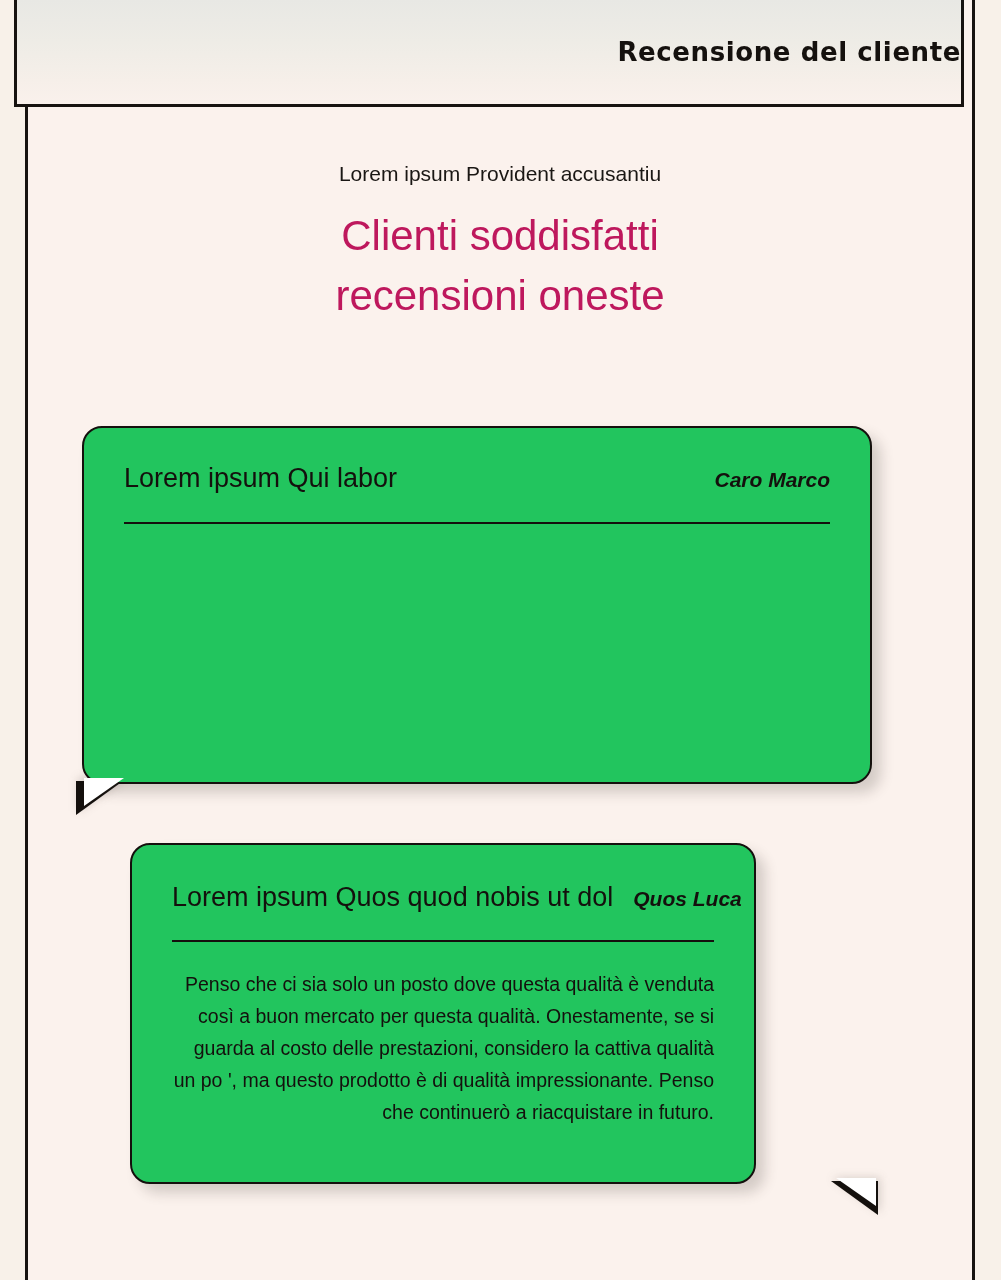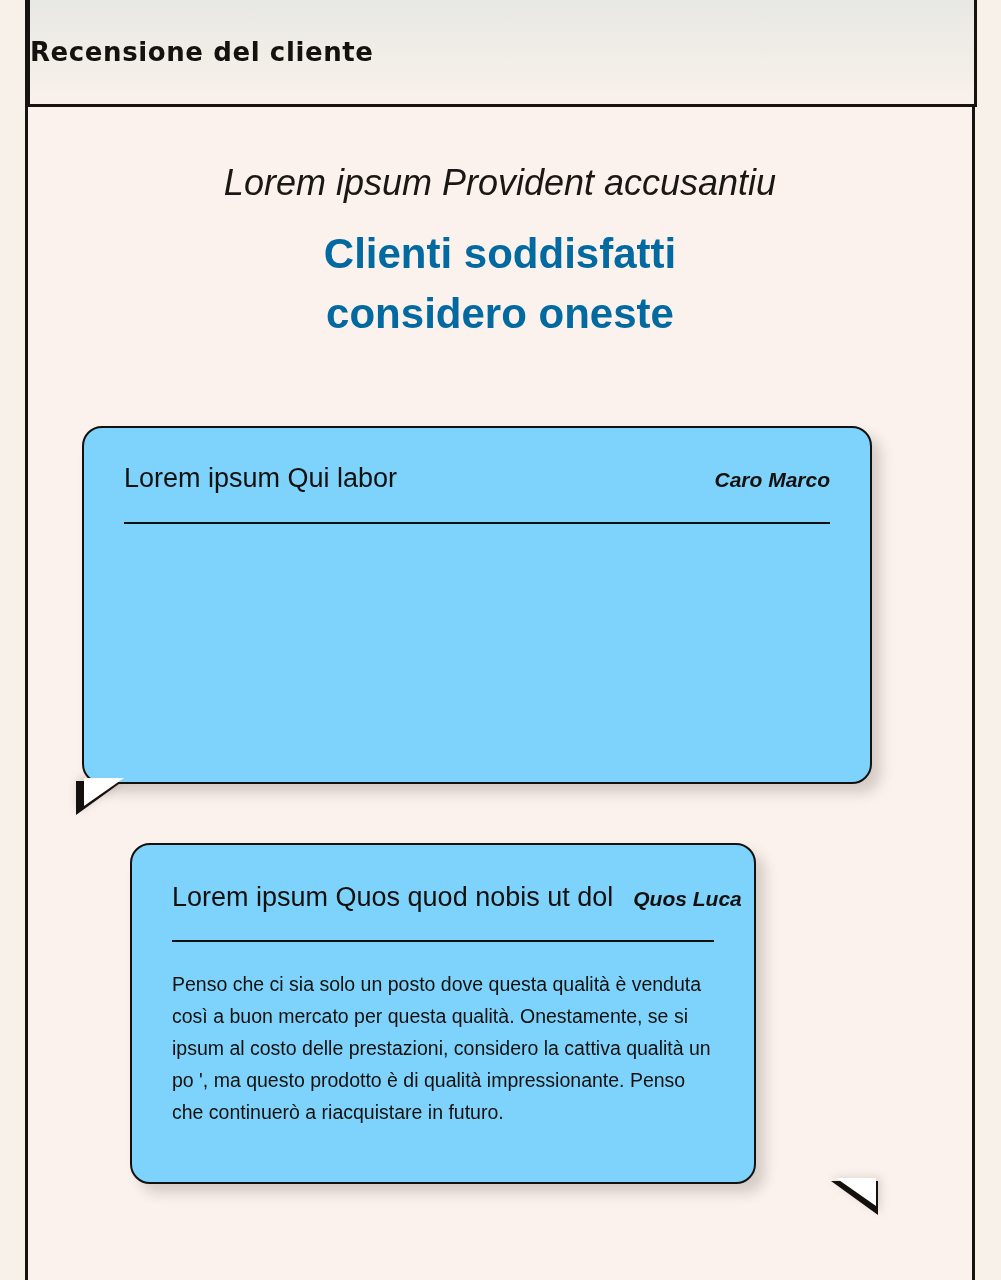--- a/index.html
+++ b/index.html
@@ -30,32 +30,32 @@
     height: 1280px;
     border-left: 3px solid #171310;
     border-right: 3px solid #171310;
     box-sizing: border-box;
     background: #fbf2ed;
   }
 
   
   .header-band {
     position: absolute;
-    left: 27px;
+    left: 14px;
     top: 0;
     width: 950px;
     height: 107px;
     box-sizing: border-box;
     border-left: 3px solid #171310;
     border-right: 3px solid #171310;
     border-bottom: 3px solid #171310;
     background: linear-gradient(180deg, #e8e8e4 0%, #eeece6 40%, #f6efe9 78%, #faf1ec 100%);
     display: flex;
     align-items: center;
-    justify-content: flex-start;
+    justify-content: flex-end;
   }
   .header-title {
     font-family: "DejaVu Sans", sans-serif;
     font-size: 26px;
     font-weight: 700;
     letter-spacing: 0.6px;
     color: #15110e;
     white-space: nowrap;
   }
 
@@ -63,43 +63,43 @@
   .intro {
     position: absolute;
     left: 25px;
     top: 107px;
     width: 950px;
     text-align: center;
   }
   .eyebrow {
     margin: 0;
     padding-top: 54px;
-    font-size: 36px;
+    font-size: 21px;
     font-weight: 400;
     color: #1a1714;
     line-height: 1.2;
-    font-style: italic;
   }
   .headline {
     margin: 0;
     padding-top: 20px;
     font-size: 42px;
-    font-weight: 700;
-    color: #0369a1;
+    font-weight: 400;
+    color: #be185d;
     line-height: 1.42;
   }
 
   
   .card {
     position: absolute;
-    background: #7dd3fc;
+    background: #22c55e;
     border: 2.5px solid #14100d;
     border-radius: 20px;
     box-sizing: border-box;
     box-shadow: 9px 9px 13px rgba(60, 50, 45, 0.20);
+    text-align: right;
   }
   .card-1 {
     left: 82px;
     top: 426px;
     width: 790px;
     height: 358px;
     padding: 34px 40px 0 40px;
   }
   .card-2 {
     left: 130px;
@@ -207,21 +207,21 @@
   <div class="frame"></div>
 
   <div class="header-band">
     <div class="header-title">Recensione del cliente</div>
   </div>
 
   <div class="intro">
     <p class="eyebrow">Lorem ipsum Provident accusantiu</p>
     <h1 class="headline">
       <span>Clienti soddisfatti</span><br>
-      <span>considero oneste</span>
+      <span>recensioni oneste</span>
     </h1>
   </div>
 
   <div class="tail tail-1-shadow"></div>
   <div class="tail tail-1-outer"></div>
   <div class="card card-1">
     <div class="card-head">
       <div class="card-title">Lorem ipsum Qui labor</div>
       <div class="card-author">Caro Marco</div>
     </div>
@@ -230,17 +230,17 @@
   <div class="tail tail-1-inner"></div>
 
   <div class="tail tail-2-shadow"></div>
   <div class="tail tail-2-outer"></div>
   <div class="card card-2">
     <div class="card-head">
       <div class="card-title">Lorem ipsum Quos quod nobis ut dol</div>
       <div class="card-author">Quos Luca</div>
     </div>
     <div class="card-divider"></div>
-    <div class="card-body">Penso che ci sia solo un posto dove questa qualità è venduta così a buon mercato per questa qualità. Onestamente, se si ipsum al costo delle prestazioni, considero la cattiva qualità un po ', ma questo prodotto è di qualità impressionante. Penso che continuerò a riacquistare in futuro.</div>
+    <div class="card-body">Penso che ci sia solo un posto dove questa qualità è venduta così a buon mercato per questa qualità. Onestamente, se si guarda al costo delle prestazioni, considero la cattiva qualità un po ', ma questo prodotto è di qualità impressionante. Penso che continuerò a riacquistare in futuro.</div>
   </div>
   <div class="tail tail-2-inner"></div>
 
 </div>
 
 </body></html>

